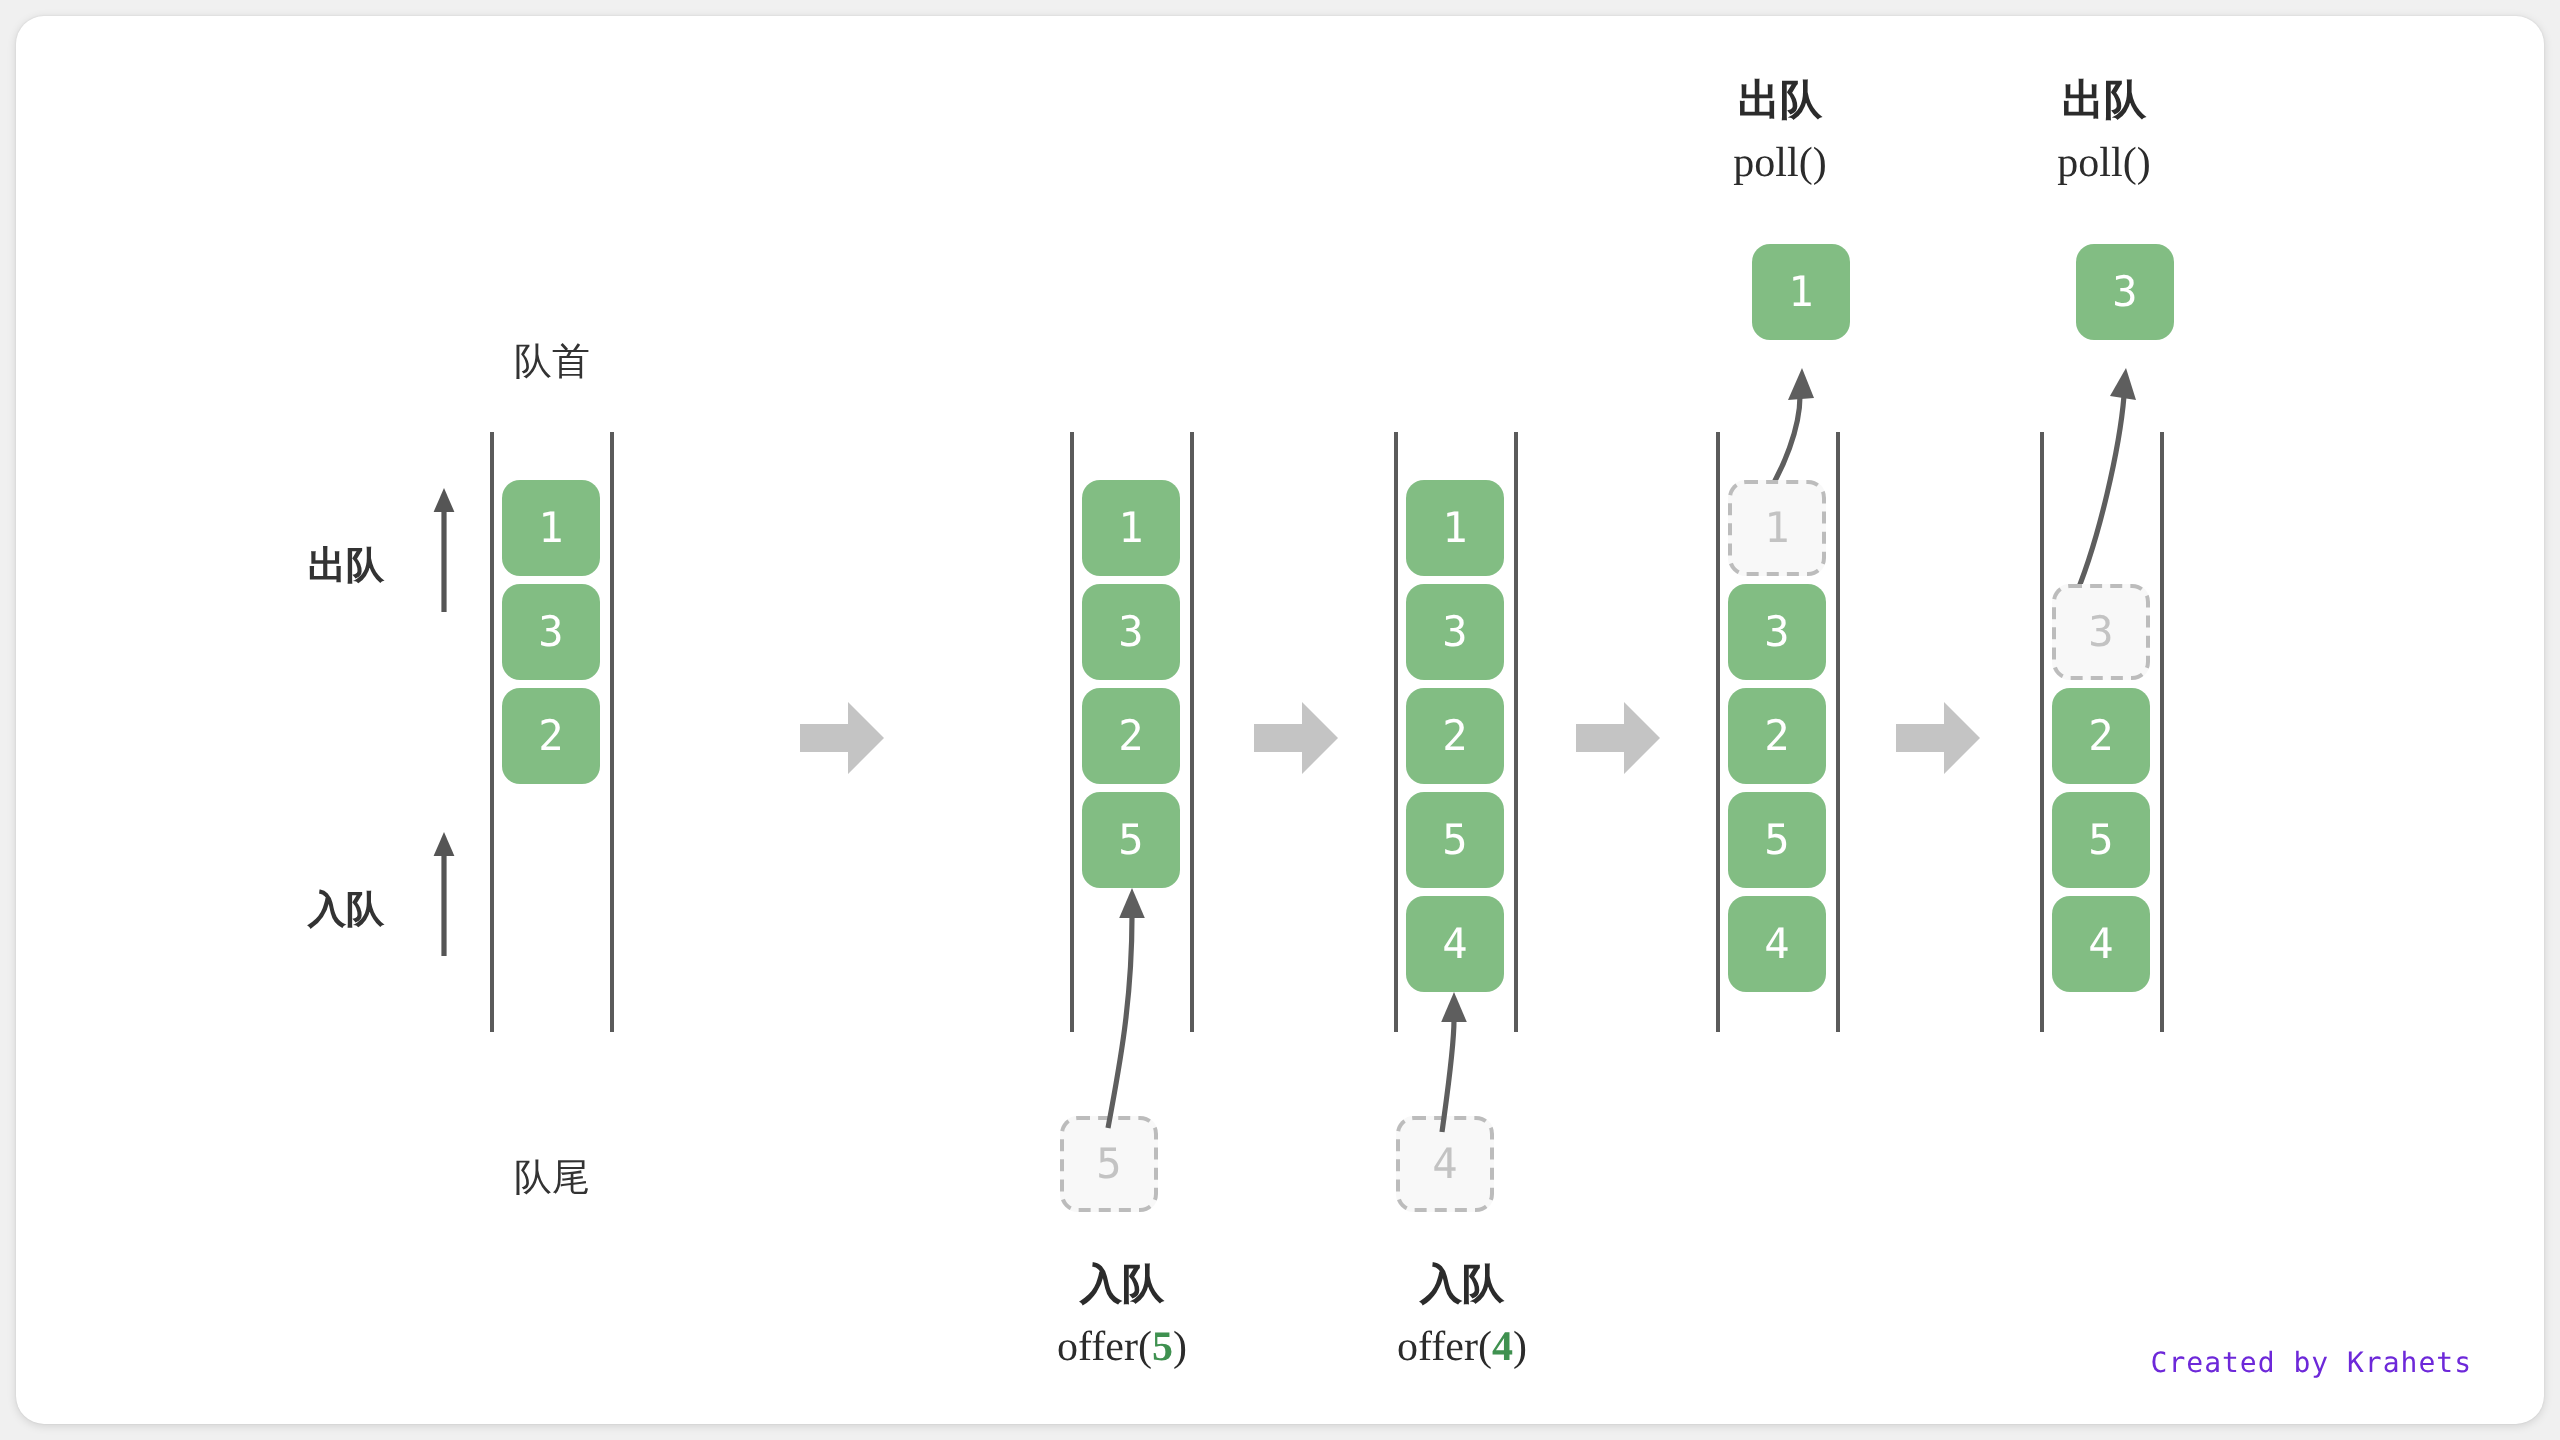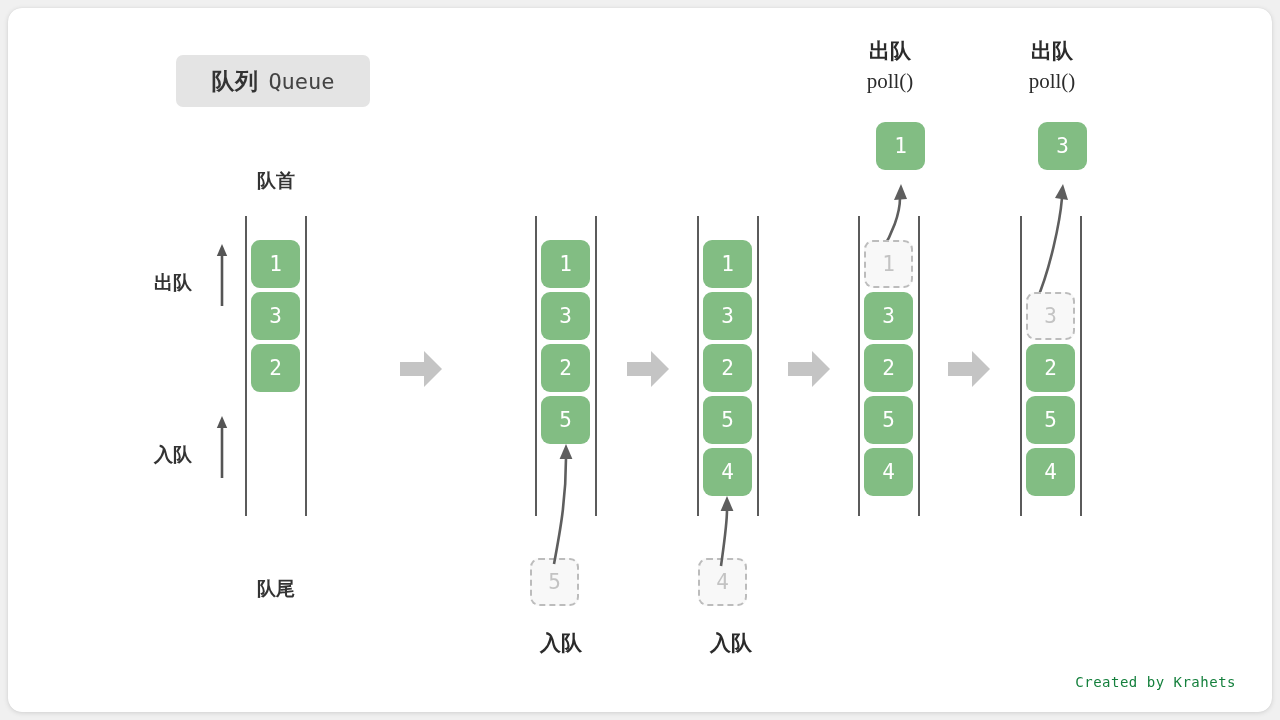--- a/index.html
+++ b/index.html
@@ -54,21 +54,21 @@
   .title-en {
     font-family: "DejaVu Sans Mono", "Liberation Mono", monospace;
     font-size: 22px;
     color: #444444;
   }
 
   
   .cap-bold {
     position: absolute;
     font-size: 19px;
-    font-weight: bold;
+    font-weight: normal;
     color: #333333;
     white-space: nowrap;
     text-align: center;
   }
   .side-label {
     position: absolute;
     font-size: 19px;
     font-weight: bold;
     color: #333333;
     white-space: nowrap;
@@ -156,34 +156,30 @@
   }
   .op-code .arg { color: #3f9150; font-weight: bold; }
 
   
   .footer {
     position: absolute;
     right: 36px;
     bottom: 22px;
     font-family: "DejaVu Sans Mono", "Liberation Mono", monospace;
     font-size: 14px;
-    color: #15803d;
+    color: #6d28d9;
     letter-spacing: 0.5px;
   }
 </style>
 </head>
 <body>
 
 <div id="canvas">
   <div class="card">
 
-    <div class="title-badge">
-      <span class="title-cn">队列</span>
-      <span class="title-en">Queue</span>
-    </div>
 
     <div class="cap-bold" style="left:228px; top:160px; width:80px;">队首</div>
     <div class="cap-bold" style="left:228px; top:568px; width:80px;">队尾</div>
 
     <div class="side-label" style="left:146px; top:262px;">出队</div>
     <svg class="up-arrow" style="left:206px; top:232px;" viewBox="0 0 16 66">
       <path d="M8 66 L8 14" stroke="#555555" stroke-width="2.6" fill="none"></path>
       <path d="M8 4 L13.2 16 L2.8 16 Z" fill="#555555"></path>
     </svg>
 
@@ -210,20 +206,21 @@
 
     <div class="box ghost" style="left:522px; top:550px;">5</div>
 
     <svg class="curve" style="left:530px; top:420px; width:60px; height:140px;" viewBox="0 0 60 140">
       <path d="M16 136 C 22 104, 28 72, 28 30" stroke="#5e5e5e" stroke-width="2.6" fill="none"></path>
       <path d="M28 16 L34.4 31 L21.6 31 Z" fill="#5e5e5e"></path>
     </svg>
 
     <div class="op-caption" style="left:458px; top:620px; width:190px;">
       <span class="op-cn">入队</span>
+      <span class="op-code"><span>offer(</span><span class="arg">5</span><span>)</span></span>
     </div>
 
     <svg class="trans-arrow" style="left:617px; top:338px;" viewBox="0 0 46 46">
       <path d="M2 16 L26 16 L26 5 L44 23 L26 41 L26 30 L2 30 Z" fill="#c4c4c4"></path>
     </svg>
 
     <div class="channel" style="left:689px;"></div>
     <div class="box filled" style="left:695px; top:232px;">1</div>
     <div class="box filled" style="left:695px; top:284px;">3</div>
     <div class="box filled" style="left:695px; top:336px;">2</div>
@@ -232,20 +229,21 @@
 
     <div class="box ghost" style="left:690px; top:550px;">4</div>
 
     <svg class="curve" style="left:692px; top:472px; width:60px; height:90px;" viewBox="0 0 60 90">
       <path d="M21 86 C 24 64, 27 44, 27 30" stroke="#5e5e5e" stroke-width="2.6" fill="none"></path>
       <path d="M27 16 L33.4 31 L20.6 31 Z" fill="#5e5e5e"></path>
     </svg>
 
     <div class="op-caption" style="left:628px; top:620px; width:190px;">
       <span class="op-cn">入队</span>
+      <span class="op-code"><span>offer(</span><span class="arg">4</span><span>)</span></span>
     </div>
 
     <svg class="trans-arrow" style="left:778px; top:338px;" viewBox="0 0 46 46">
       <path d="M2 16 L26 16 L26 5 L44 23 L26 41 L26 30 L2 30 Z" fill="#c4c4c4"></path>
     </svg>
 
     <div class="op-caption" style="left:812px; top:28px; width:140px;">
       <span class="op-cn">出队</span>
       <span class="op-code">poll()</span>
     </div>

